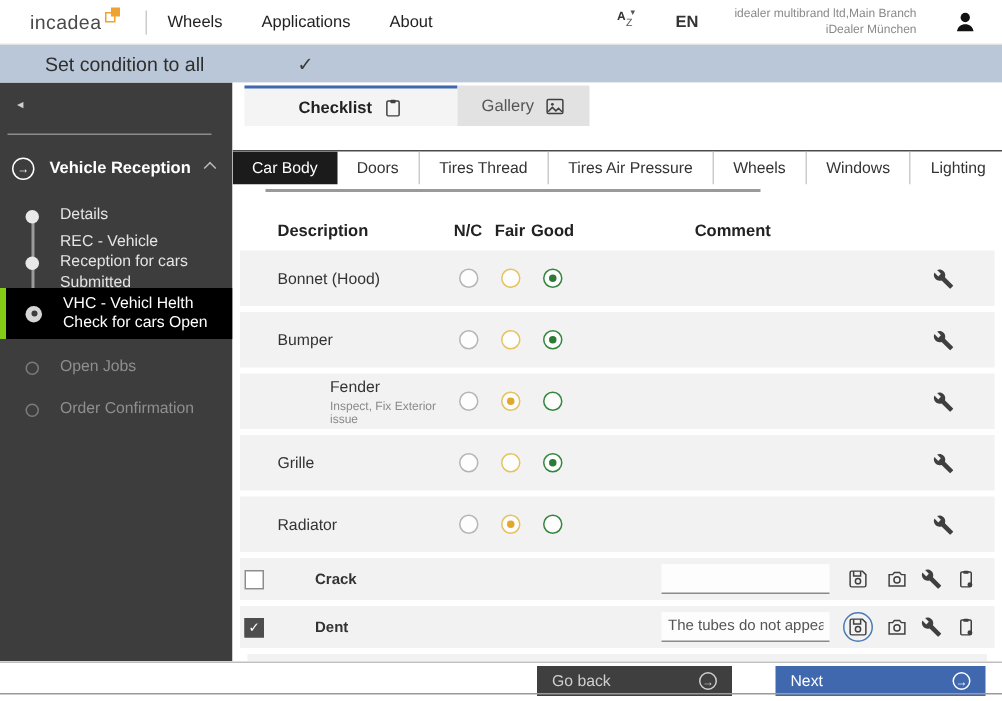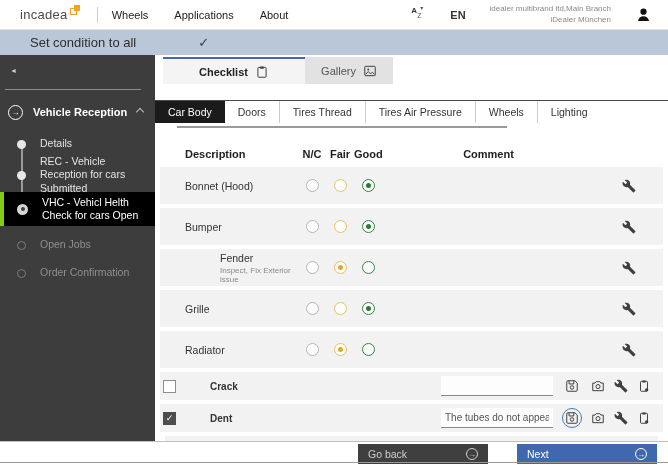--- a/index.html
+++ b/index.html
@@ -216,20 +216,21 @@
           </svg>
         </div>
       </div>
 
       <div class="cat-strip">
         <span class="cat-tab active">Car Body</span>
         <span class="cat-tab">Doors</span>
         <span class="cat-tab divider">Tires Thread</span>
         <span class="cat-tab divider">Tires Air Pressure</span>
         <span class="cat-tab divider">Wheels</span>
+        <span class="cat-tab divider">Windows</span>
         <span class="cat-tab divider">Lighting</span>
 
       </div>
       <div class="cat-scroll"></div>
 
       <div class="tbl">
         <div class="cond-grid tbl-header">
           <span class="th th-desc">Description</span>
           <span class="th th-c">N/C</span>
           <span class="th th-c">Fair</span>

